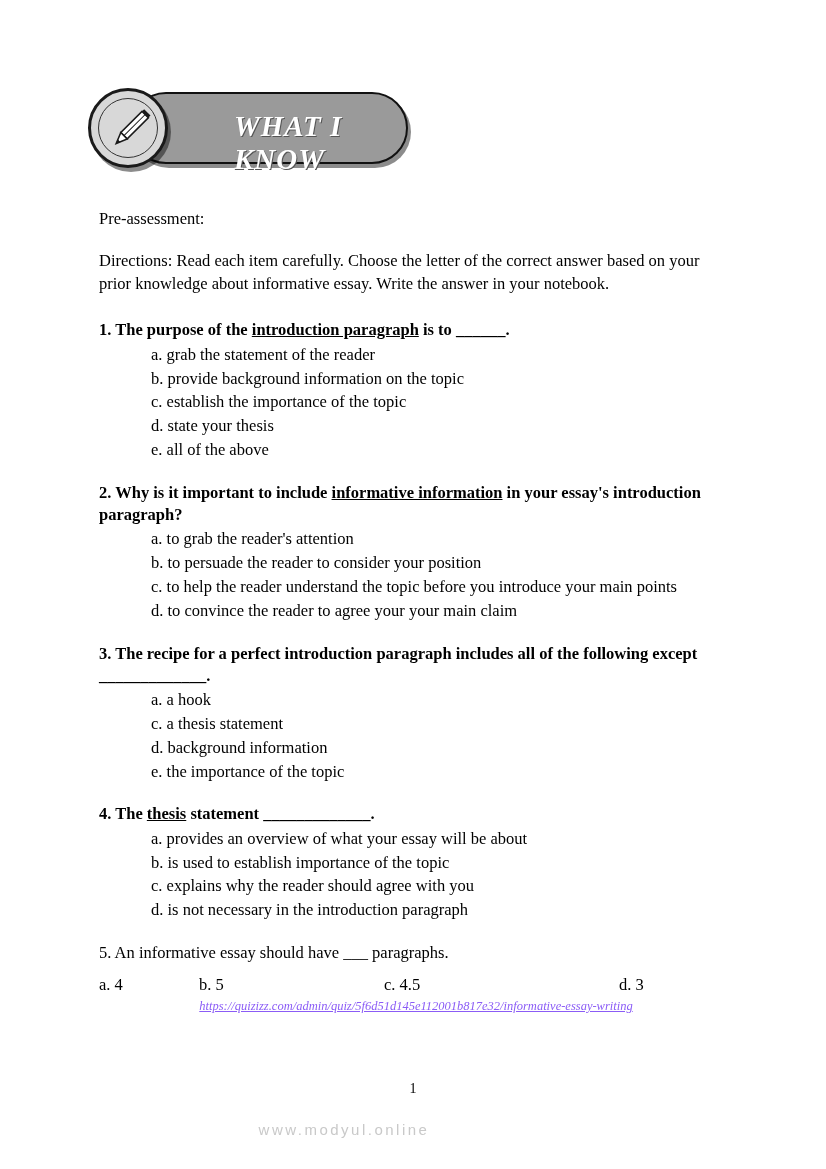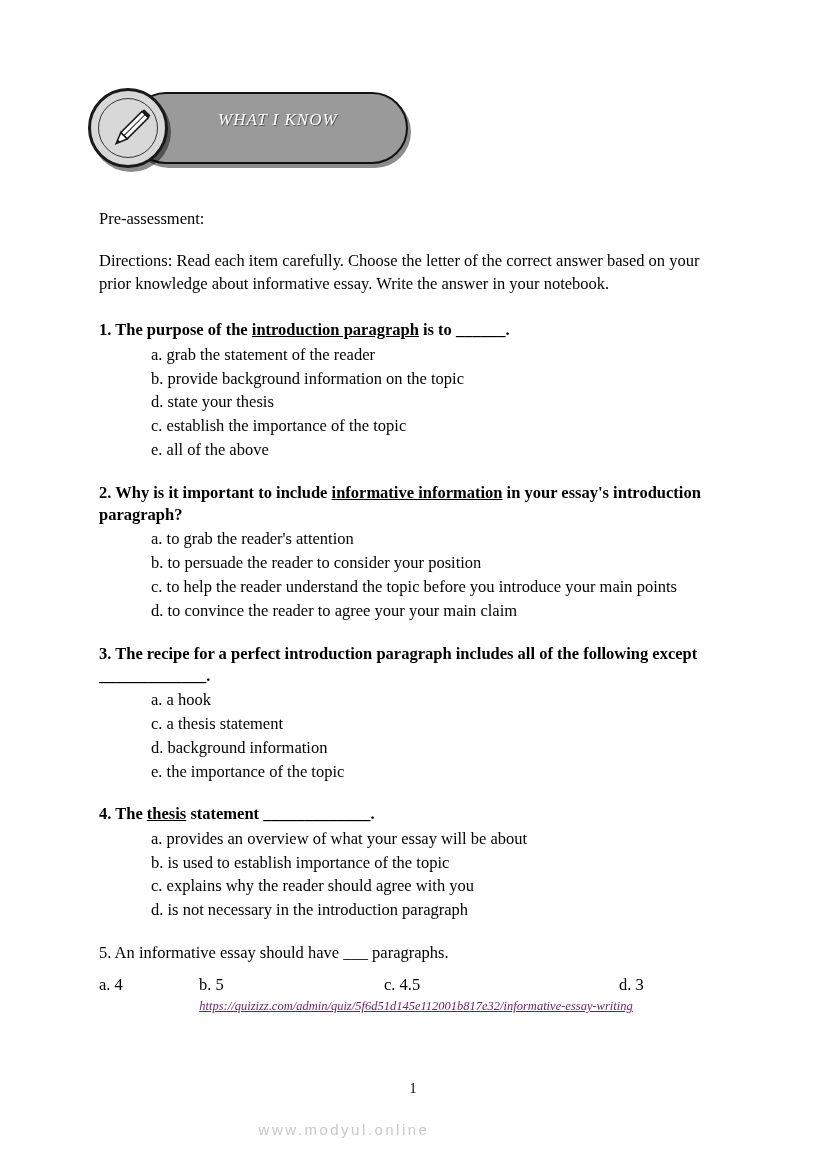--- a/index.html
+++ b/index.html
@@ -31,27 +31,27 @@
     width: 278px;
     height: 72px;
     border-radius: 36px;
     background: #9a9a9a;
     border: 2px solid #111111;
     box-shadow: 3px 4px 0 rgba(0,0,0,0.45);
     box-sizing: border-box;
   }
   .banner-title {
     position: absolute;
-    left: 130px;
+    left: 146px;
     top: 22px;
     width: 190px;
     font-family: "Liberation Serif", serif;
     font-style: italic;
-    font-weight: normal;
-    font-size: 17px;
+    font-weight: bold;
+    font-size: 29px;
     letter-spacing: 1px;
     color: #ffffff;
     text-shadow: 1px 1px 0 #555;
   }
   .banner-circle {
     position: absolute;
     left: 0px;
     top: 0px;
     width: 80px;
     height: 80px;
@@ -132,21 +132,21 @@
   .rc-c { width: 235px; }
 
   .source-link {
     position: absolute;
     left: 0;
     top: 790px;
     width: 634px;
     text-align: center;
     font-size: 12.5px;
     font-style: italic;
-    color: #701a75;
+    color: #8b5cf6;
     text-decoration: underline;
   }
 
   .page-number {
     position: absolute;
     left: 0;
     top: 1081px;
     width: 826px;
     text-align: center;
     font-size: 14px;
@@ -187,22 +187,22 @@
 
   <p class="pre-assessment">Pre-assessment:</p>
 
   <p class="directions">Directions: Read each item carefully. Choose the letter of the correct answer based on your prior knowledge about informative essay. Write the answer in your notebook.</p>
 
   <div class="qblock">
     <p class="qstem"><span>1. The purpose of the </span><span class="u">introduction paragraph</span><span> is to ______.</span></p>
     <ul class="choices">
       <li>a. grab the statement of the reader</li>
       <li>b. provide background information on the topic</li>
+      <li>c. establish the importance of the topic</li>
       <li>d. state your thesis</li>
-      <li>c. establish the importance of the topic</li>
       <li>e. all of the above</li>
     </ul>
   </div>
 
   <div class="qblock">
     <p class="qstem"><span>2. Why is it important to include </span><span class="u">informative information</span><span> in your essay's introduction paragraph?</span></p>
     <ul class="choices">
       <li>a. to grab the reader's attention</li>
       <li>b. to persuade the reader to consider your position</li>
       <li>c. to help the reader understand the topic before you introduce your main points</li>

